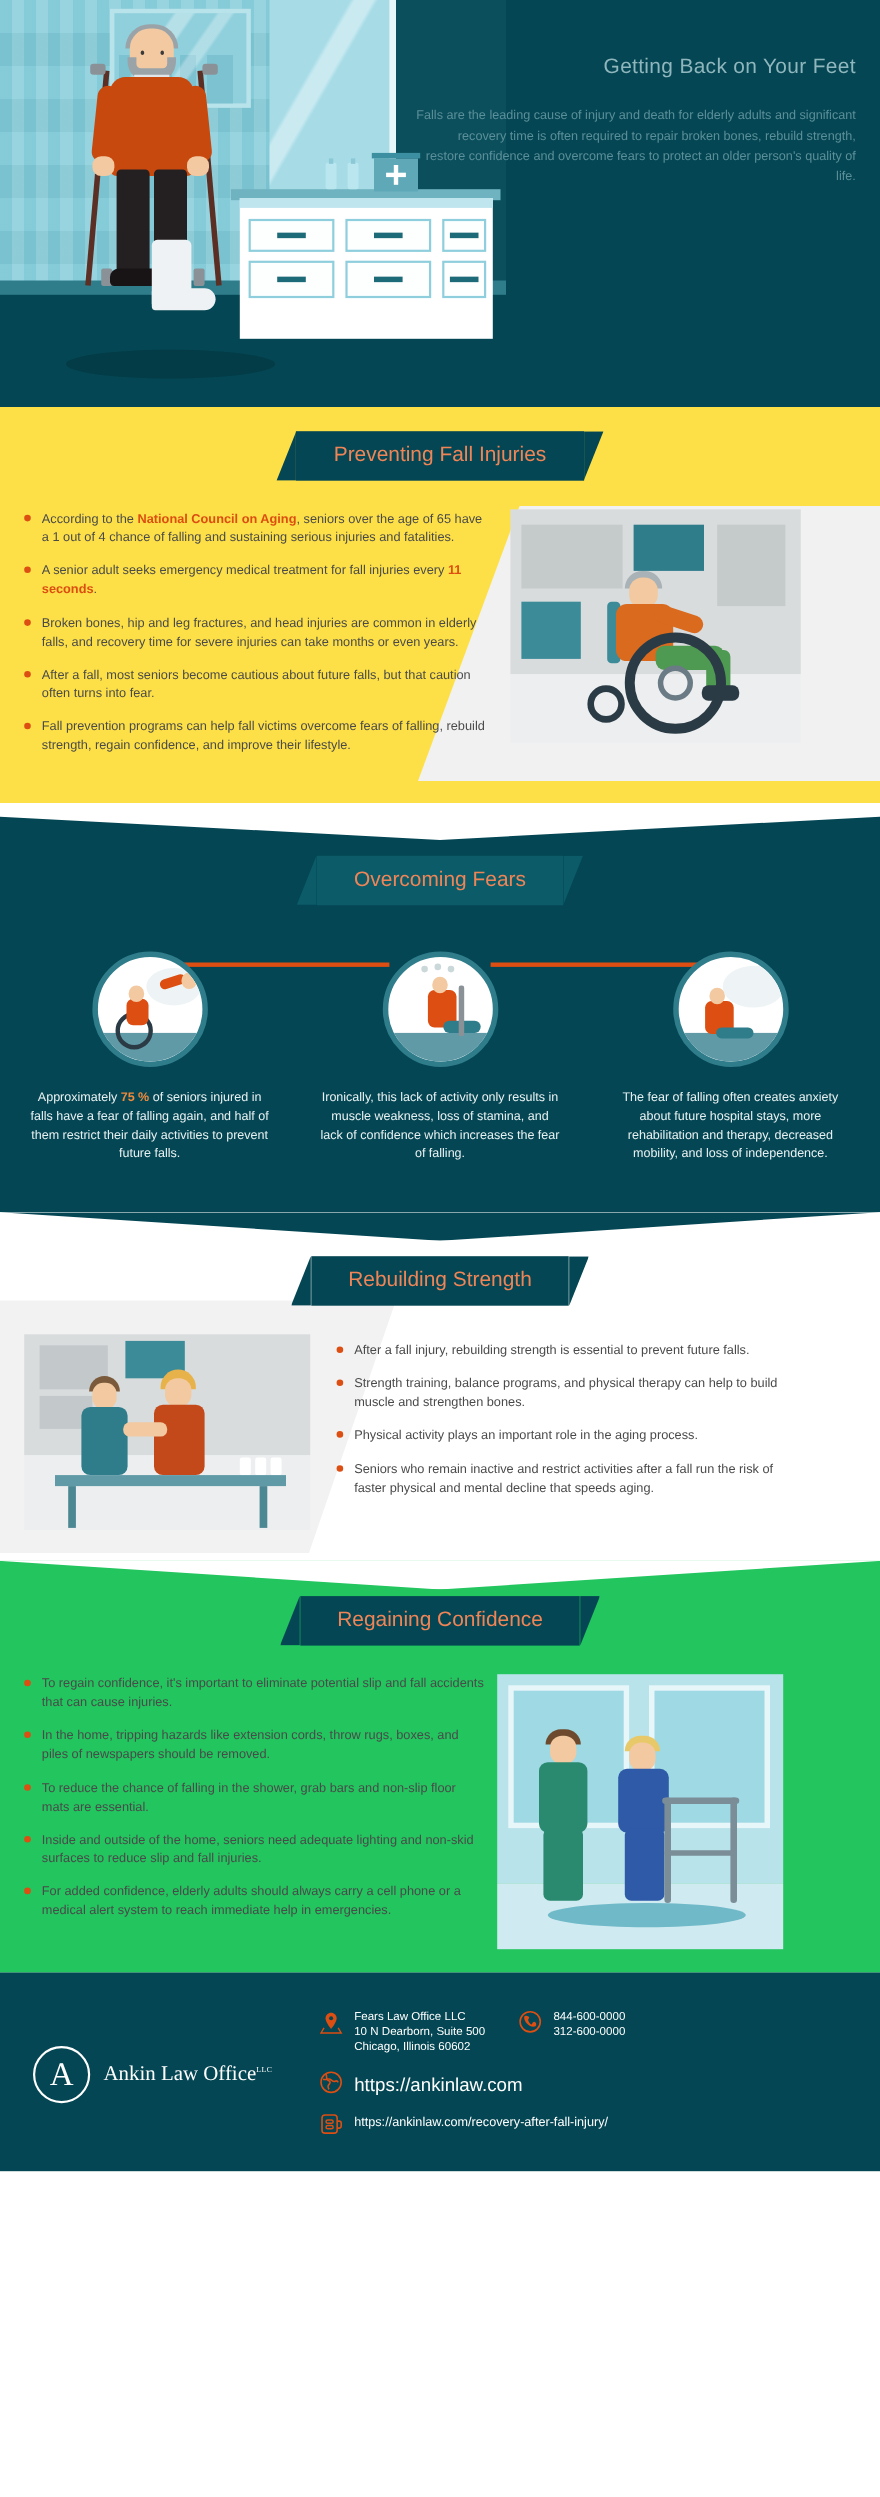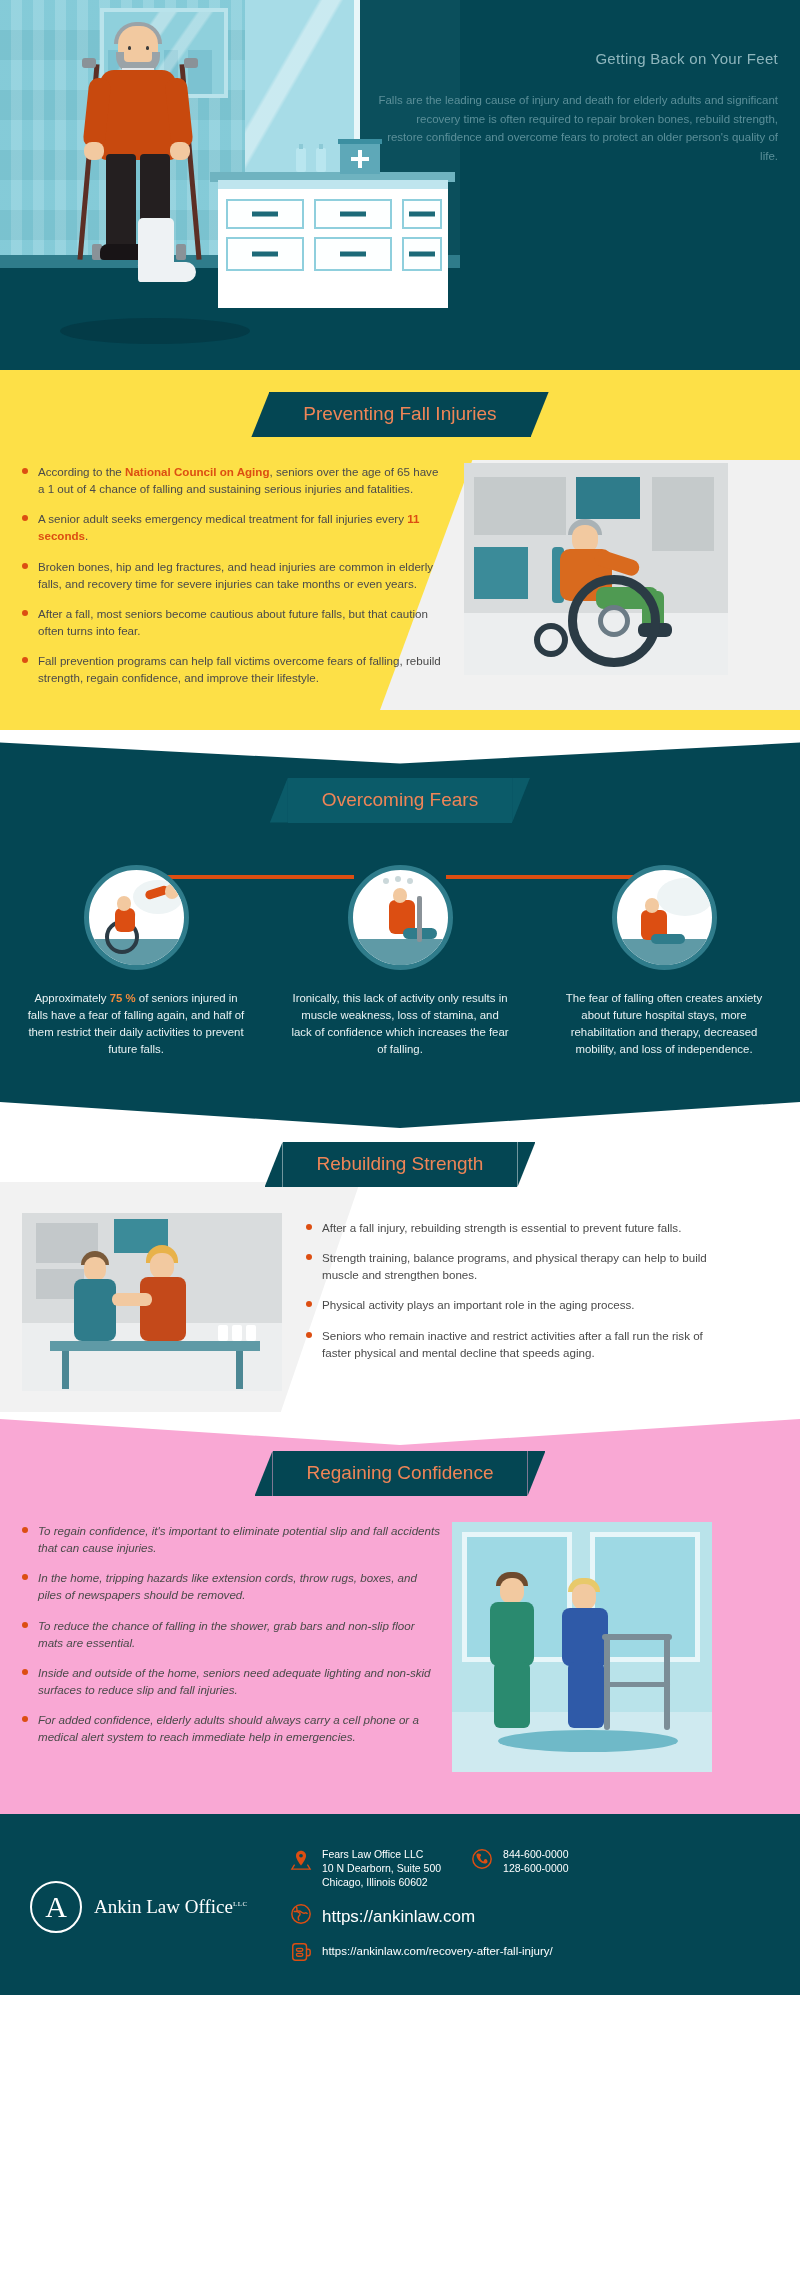--- a/index.html
+++ b/index.html
@@ -98,21 +98,21 @@
   .m-pantL { position:absolute; left:36px; top:132px; width:30px; height:98px; background:#241f20; border-radius:4px; }
   .m-pantR { position:absolute; left:70px; top:132px; width:30px; height:72px; background:#241f20; border-radius:4px; }
   .m-shoe { position:absolute; left:30px; top:222px; width:48px; height:16px; background:#181416; border-radius:8px 10px 4px 4px; }
   .m-cast { position:absolute; left:68px; top:196px; width:36px; height:62px; background:#eef2f4; border-radius:5px 5px 4px 4px; }
   .m-cast-foot { position:absolute; left:68px; top:240px; width:58px; height:20px; background:#eef2f4; border-radius:4px 12px 12px 4px; }
   .crutch { position:absolute; width:5px; height:196px; background:#5c2f25; }
   .crutch-pad { position:absolute; width:14px; height:10px; background:#8a9298; border-radius:3px; }
   .crutch-tip { position:absolute; width:10px; height:16px; background:#8a9298; border-radius:2px; }
 
   .hero-text { position: absolute; right: 22px; top: 50px; width: 400px; text-align: right; }
-  .hero-kicker { color: #8fb6bd; font-size: 15px; letter-spacing: 0.3px; }
+  .hero-kicker { color: #8fb6bd; font-size: 19px; letter-spacing: 0.3px; }
   .hero-title { color: #dc4e12; font-size: 41px; font-weight: 400; line-height: 1.1; margin-top: 1px; }
   .hero-para { color: #5b8f99; font-size: 11.5px; line-height: 1.62; margin-top: 24px; }
 
   
   .banner-wrap { display: flex; justify-content: center; }
   .banner {
     background: #044653; color: #ef8557; font-size: 19px;
     padding: 11px 34px 12px 34px; position: relative; display: inline-block;
   }
   .banner.skew-l:before {
@@ -213,21 +213,21 @@
   .rh-doc-head { position:absolute; left:62px; top:44px; width:22px; height:24px; background:#f2c9a0; border-radius:10px; }
   .rh-doc-hair { position:absolute; left:59px; top:38px; width:28px; height:14px; background:#7a5a3a; border-radius:14px 14px 0 0; }
   .rh-doc-body { position:absolute; left:52px; top:66px; width:42px; height:62px; background:#2f7c8b; border-radius:8px; }
   .rh-pat-head { position:absolute; left:128px; top:40px; width:24px; height:26px; background:#f2c9a0; border-radius:11px; }
   .rh-pat-hair { position:absolute; left:124px; top:32px; width:32px; height:18px; background:#e8b24a; border-radius:16px 16px 0 0; }
   .rh-pat-body { position:absolute; left:118px; top:64px; width:46px; height:64px; background:#c4491a; border-radius:8px; }
   .rh-arm { position:absolute; left:90px; top:80px; width:40px; height:13px; background:#f2c9a0; border-radius:6px; }
   .rh-jar { position:absolute; width:10px; height:16px; background:#ffffff; border-radius:2px; top:112px; }
 
   
-  .sec-regain { background:#f9a8d4; position:relative; padding-bottom: 42px; }
+  .sec-regain { background:#22c55e; position:relative; padding-bottom: 21px; }
   .regain-notch-top { height:26px; background:#ffffff; clip-path: polygon(0 0, 100% 0, 100% 0, 50% 100%, 0 0); }
   .regain-art { position:relative; width:270px; height:250px; flex-shrink:0; margin-left:10px; }
   .rg-wall { position:absolute; left:0; top:0; width:260px; height:190px; background:#b9e3ea; }
   .rg-win { position:absolute; left:10px; top:10px; width:110px; height:130px; background:#9ed9e4; border:5px solid #e7f6f9; }
   .rg-win2 { position:absolute; left:138px; top:10px; width:110px; height:130px; background:#9ed9e4; border:5px solid #e7f6f9; }
   .rg-floor { position:absolute; left:0; top:190px; width:260px; height:60px; background:#cfeaf0; }
   .rg-ellipse { position:absolute; left:46px; top:208px; width:180px; height:22px; background:#6fb9c8; border-radius:50%; }
   .rg-n-head { position:absolute; left:48px; top:56px; width:24px; height:26px; background:#f2c9a0; border-radius:11px; }
   .rg-n-hair { position:absolute; left:44px; top:50px; width:32px; height:14px; background:#6d4a2e; border-radius:16px 16px 0 0; }
   .rg-n-body { position:absolute; left:38px; top:80px; width:44px; height:64px; background:#2a8a6f; border-radius:8px; }
@@ -472,21 +472,21 @@
   </section>
 
   <section class="sec-regain">
     <div class="regain-notch-top"></div>
     <div class="banner-wrap" style="margin-top:6px;">
       <div class="banner skew-l skew-r">
         <span>Regaining Confidence</span>
       </div>
     </div>
 
-    <div class="content-row" style="align-items:flex-start;font-style:italic;">
+    <div class="content-row" style="align-items:flex-start;">
       <ul class="bullets" style="width:420px;">
         <li>To regain confidence, it's important to eliminate potential slip and fall accidents that can cause injuries.</li>
         <li>In the home, tripping hazards like extension cords, throw rugs, boxes, and piles of newspapers should be removed.</li>
         <li>To reduce the chance of falling in the shower, grab bars and non-slip floor mats are essential.</li>
         <li>Inside and outside of the home, seniors need adequate lighting and non-skid surfaces to reduce slip and fall injuries.</li>
         <li>For added confidence, elderly adults should always carry a cell phone or a medical alert system to reach immediate help in emergencies.</li>
       </ul>
 
       <div class="regain-art">
         <div class="rg-wall"></div>
@@ -538,21 +538,21 @@
         </div>
         <div class="contact-item">
           <span class="c-icon">
             <svg viewBox="0 0 24 24" width="22" height="22">
                 <circle cx="12" cy="12" r="10" fill="none" stroke="#dc4e12" stroke-width="1.6"></circle>
                 <path d="M8 6c2 0 3 1 3 2s-1 1-1 2 1 3 2 4 2 1 2 0 1-2 2-2 2 1 2 3c0 1-1 2-3 2-4 0-9-5-9-9 0-2 1-2 2-2z" fill="#dc4e12"></path>
               </svg>
           </span>
           <div class="c-text">
             <div>844-600-0000</div>
-            <div>128-600-0000</div>
+            <div>312-600-0000</div>
           </div>
         </div>
       </div>
 
       <div class="contact-item">
         <span class="c-icon">
           <svg viewBox="0 0 24 24" width="22" height="22">
               <circle cx="12" cy="12" r="10" fill="none" stroke="#dc4e12" stroke-width="1.6"></circle>
               <path d="M4 9c3 1 5-1 7 0s3 3 5 2 3 1 3 1M7 4c1 2 0 3 1 5s3 1 3 3-2 2-2 4 1 3 1 3" fill="none" stroke="#dc4e12" stroke-width="1.6"></path>
             </svg>

